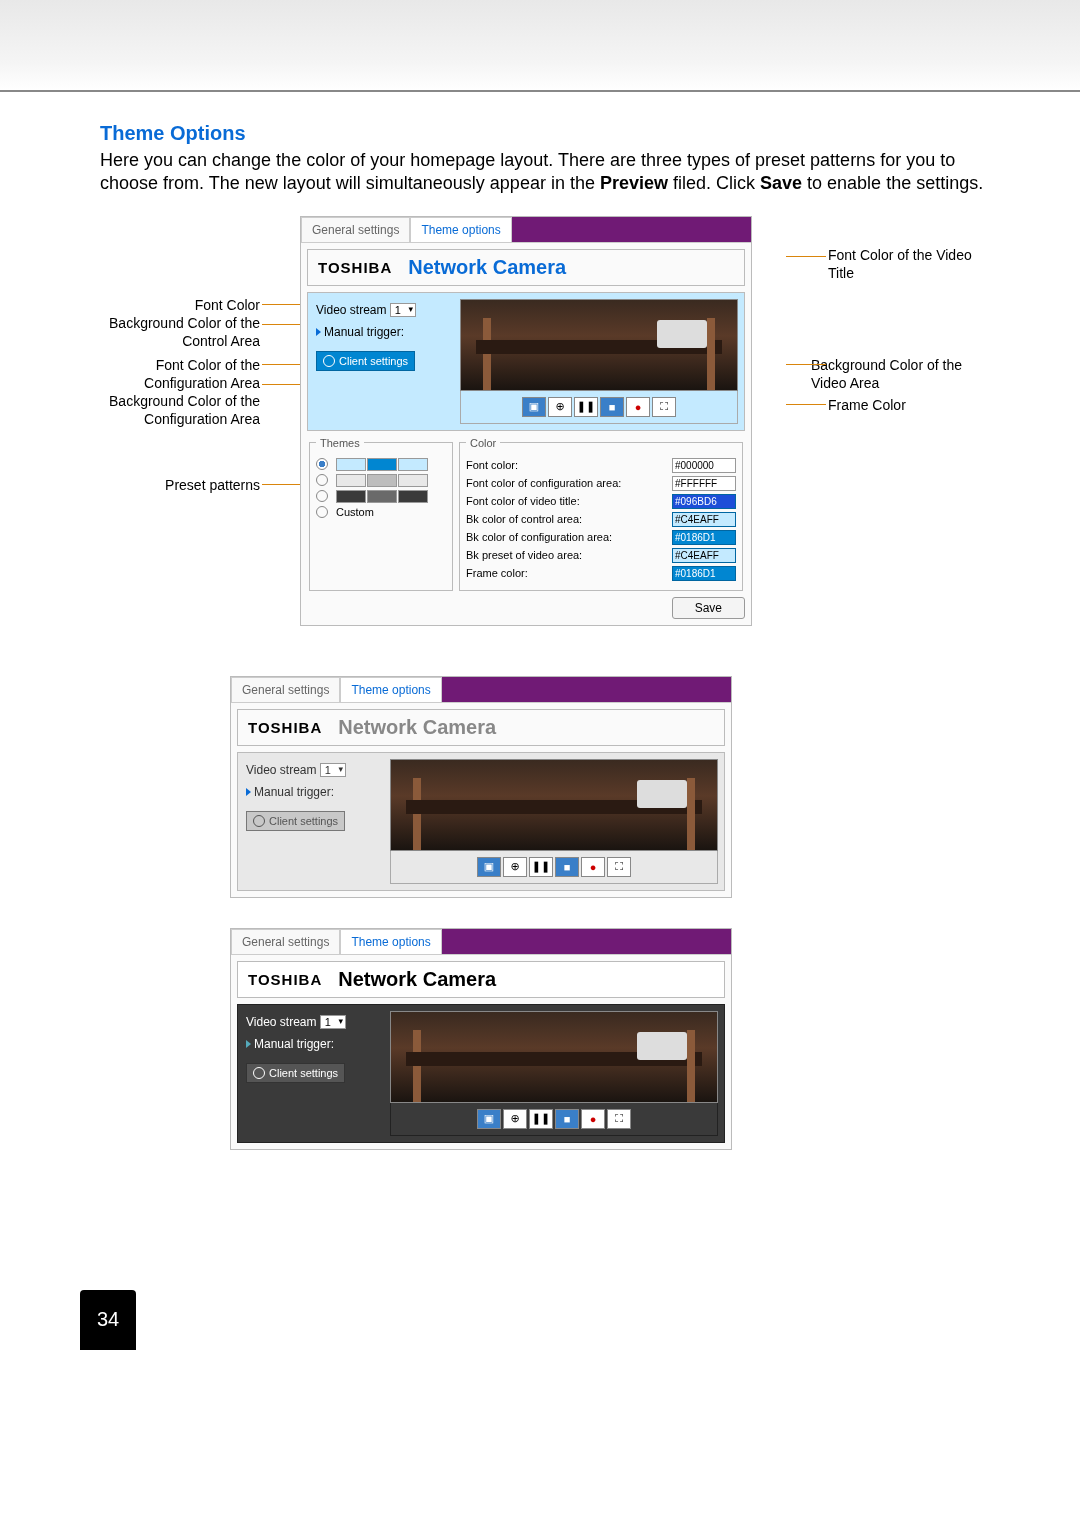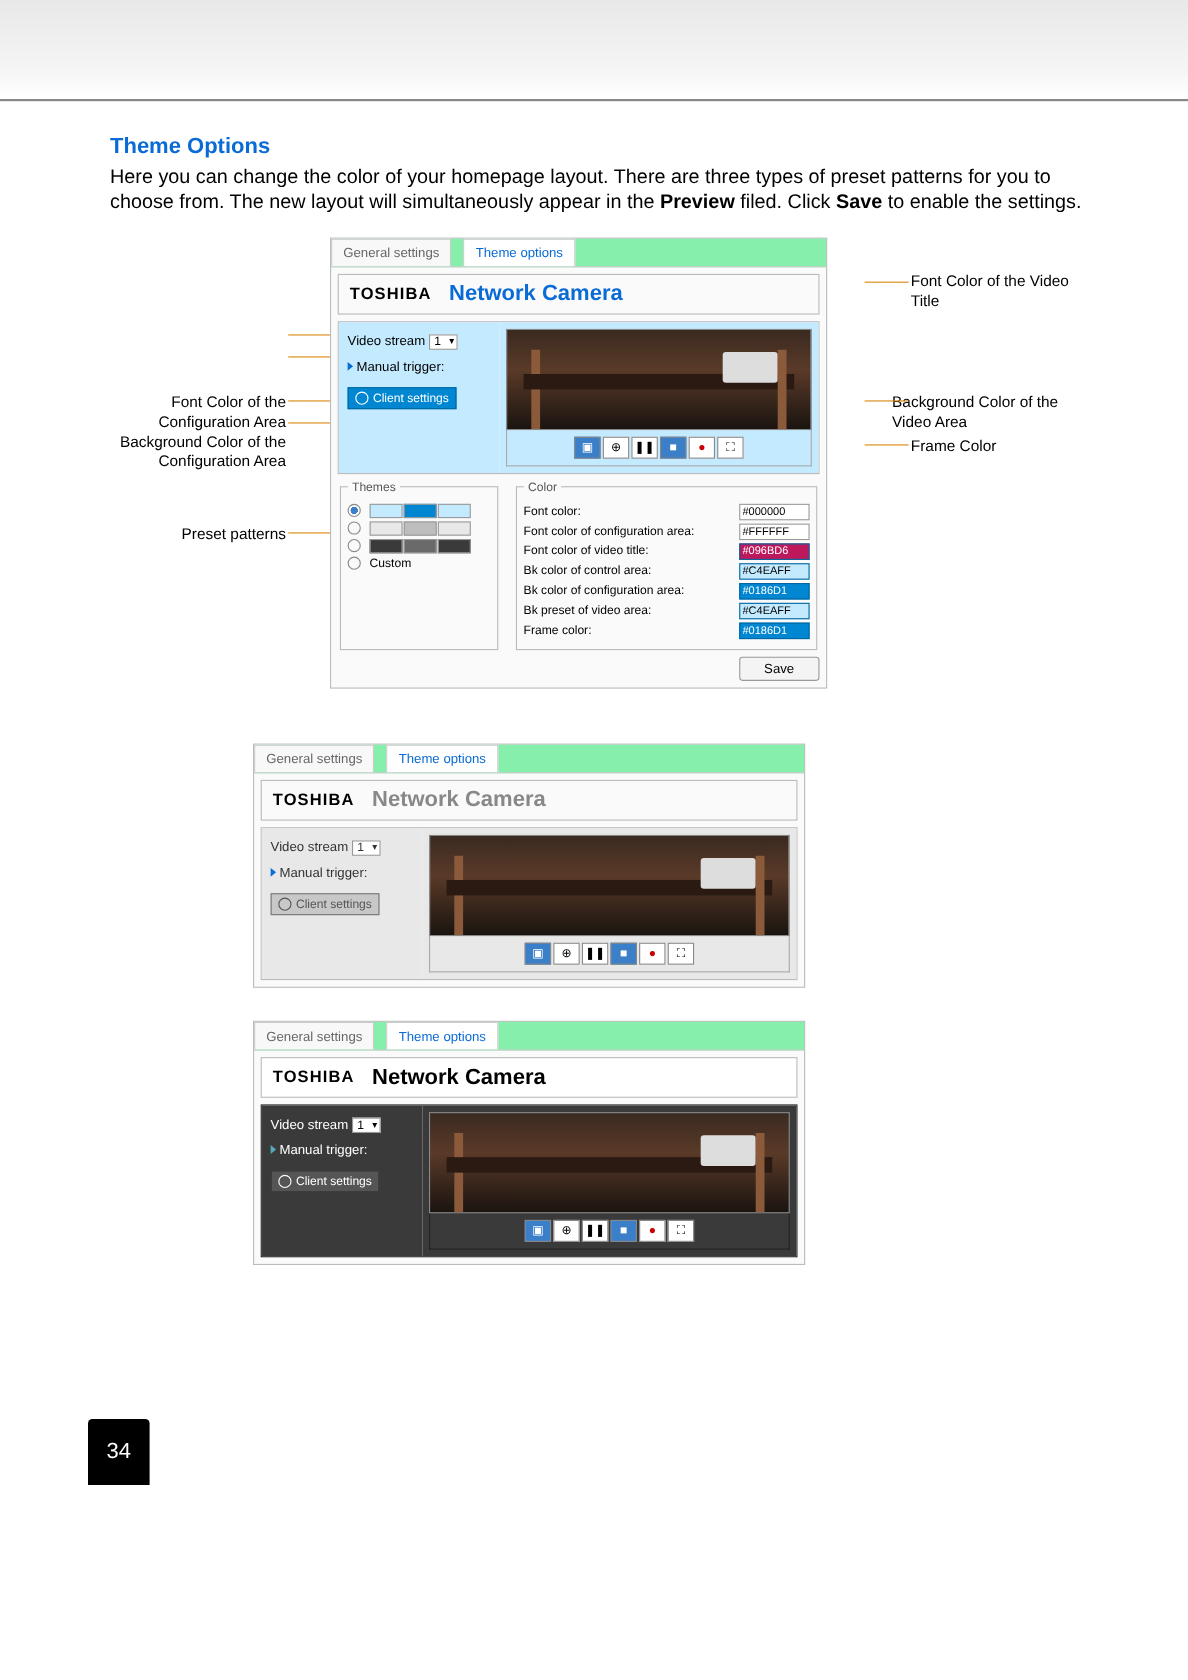--- a/index.html
+++ b/index.html
@@ -10,21 +10,21 @@
 .bold{font-weight:bold}
 
 
 .diagram{position:relative;height:420px;margin-bottom:40px}
 .callout{position:absolute;font-size:14px;line-height:1.3}
 .callout.right{text-align:left}
 .line{position:absolute;background:#d9850c;height:1px}
 
 
 .panel{border:1px solid #bbb;background:#fafafa;font-size:13px}
-.tabs{display:flex;gap:11px;border-bottom:1px solid #ccc;background:#86efac}
+.tabs{display:flex;gap:0;border-bottom:1px solid #ccc;background:#701a75}
 .tab{padding:5px 10px;font-size:12px;border:1px solid #ccc;border-bottom:none;background:#f8f8f8;color:#666}
 .tab.active{color:#096BD6;background:#fff}
 .inner{display:flex;border:1px solid #bbb;margin:6px}
 .ctrl-area{width:130px;padding:10px 8px;font-size:12px}
 .video-area{flex:1;padding:6px}
 .brand{font-weight:bold;letter-spacing:1px;font-size:15px;padding:6px 10px;color:#000}
 .title{font-weight:bold;font-size:20px;padding:6px}
 .video{height:90px;background:linear-gradient(to bottom,#3a2a20 0%, #5a3a28 40%, #1a1410 100%);border:1px solid #888;position:relative}
 .video::before,.video::after{content:"";position:absolute;background:#8b5a3a;width:8px;top:18px;bottom:0}
 .video::before{left:22px}
@@ -35,21 +35,21 @@
 .tb-btn{width:22px;height:18px;border:1px solid #888;background:#fff;display:flex;align-items:center;justify-content:center;font-size:11px}
 .tb-btn.blue{background:#3a7fc8;color:#fff}
 .tb-btn.red{color:#c00;font-weight:bold}
 .stream-sel{display:inline-block;border:1px solid #999;background:#fff;padding:0 14px 0 4px;font-size:11px;position:relative}
 .stream-sel::after{content:"▾";position:absolute;right:2px;font-size:9px}
 .client-btn{border:1px solid #777;padding:3px 6px;font-size:11px;display:inline-flex;align-items:center;gap:4px;margin-top:12px}
 .gear{width:10px;height:10px;display:inline-block;border:1px solid currentColor;border-radius:50%;position:relative}
 .tri{display:inline-block;width:0;height:0;border-top:4px solid transparent;border-bottom:4px solid transparent;border-left:5px solid #096BD6;margin-right:3px}
 
 
-.groups{display:flex;gap:12px;margin:6px}
+.groups{display:flex;gap:2px;margin:6px}
 .group{border:1px solid #bbb;padding:6px;font-size:11px}
 .group legend{font-size:11px;color:#555;padding:0 4px}
 .theme-row{display:flex;align-items:center;gap:8px;margin:3px 0}
 .radio{width:10px;height:10px;border:1px solid #888;border-radius:50%;display:inline-block}
 .radio.sel{background:radial-gradient(circle,#3a7fc8 45%,#fff 50%)}
 .swatch{display:flex;gap:1px}
 .sw{width:28px;height:11px}
 .color-row{display:flex;justify-content:space-between;align-items:center;margin:3px 0;gap:8px}
 .color-row input{width:58px;font-size:10px;border:1px solid #999;padding:1px 2px}
 .save{text-align:right;margin:6px}
@@ -82,20 +82,24 @@
 <div class="top-strip"></div>
 
 <div class="content">
   <h2>Theme Options</h2>
   <p class="intro">
     <span>Here you can change the color of your homepage layout. There are three types of preset patterns for you to choose from. The new layout will simultaneously appear in the </span><span class="bold">Preview</span><span> filed. Click </span><span class="bold">Save</span><span> to enable the settings.</span>
   </p>
 
   <div class="diagram">
 
+    <div class="callout" style="top:80px;left:0;width:160px;text-align:right">
+      <span>Font Color</span><br>
+      <span>Background Color of the Control Area</span>
+    </div>
     <div class="callout" style="top:140px;left:0;width:160px;text-align:right">
       <span>Font Color of the Configuration Area</span><br>
       <span>Background Color of the Configuration Area</span>
     </div>
     <div class="callout" style="top:260px;left:0;width:160px;text-align:right">Preset patterns</div>
 
     <div class="callout right" style="top:30px;right:0;width:160px">Font Color of the Video Title</div>
     <div class="callout right" style="top:140px;right:17px;width:160px">Background Color of the Video Area</div>
     <div class="callout right" style="top:180px;right:0;width:160px">Frame Color</div>
 
@@ -182,21 +186,21 @@
               <div class="color-row">
                 <span>Font color:</span>
                 <input value="#000000" style="">
               </div>
               <div class="color-row">
                 <span>Font color of configuration area:</span>
                 <input value="#FFFFFF" style="">
               </div>
               <div class="color-row">
                 <span>Font color of video title:</span>
-                <input value="#096BD6" style="background: #be185d; color: rgb(255, 255, 255); border-color: rgb(1, 102, 161);">
+                <input value="#096BD6" style="background: #1d4ed8; color: rgb(255, 255, 255); border-color: rgb(1, 102, 161);">
               </div>
               <div class="color-row">
                 <span>Bk color of control area:</span>
                 <input value="#C4EAFF" style="background: rgb(196, 234, 255); color: rgb(0, 0, 0); border-color: rgb(1, 102, 161);">
               </div>
               <div class="color-row">
                 <span>Bk color of configuration area:</span>
                 <input value="#0186D1" style="background: rgb(1, 134, 209); color: rgb(255, 255, 255); border-color: rgb(1, 102, 161);">
               </div>
               <div class="color-row">

